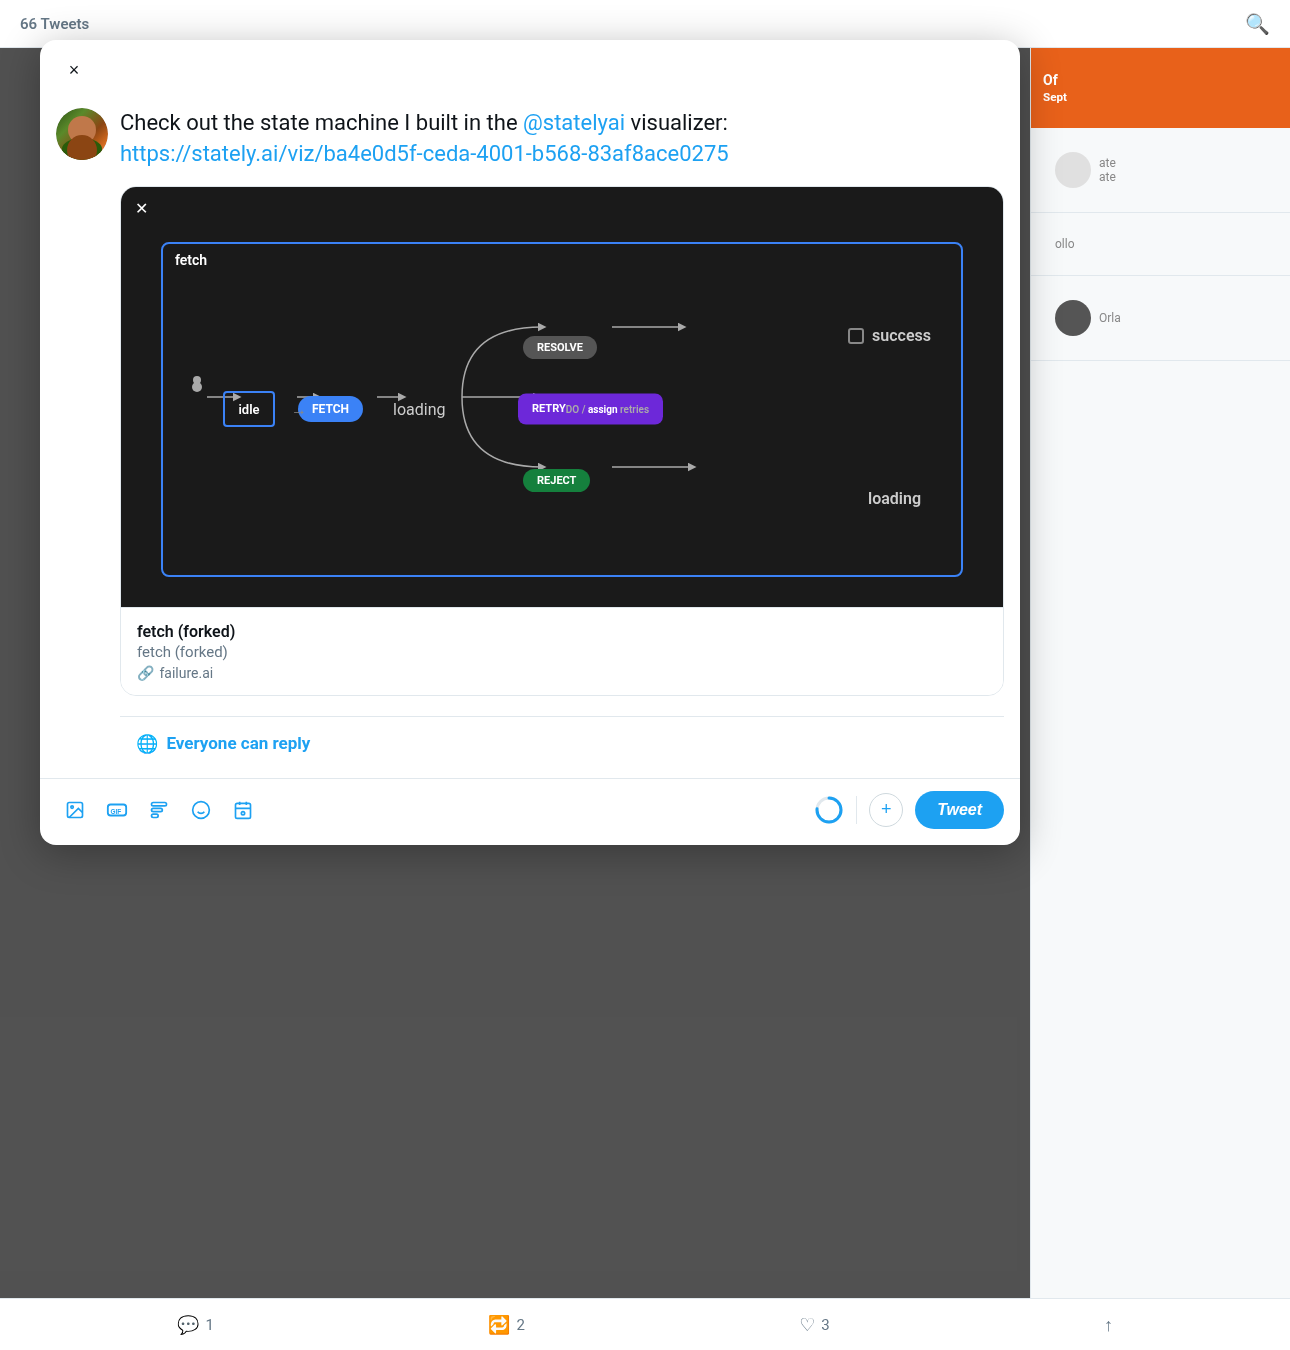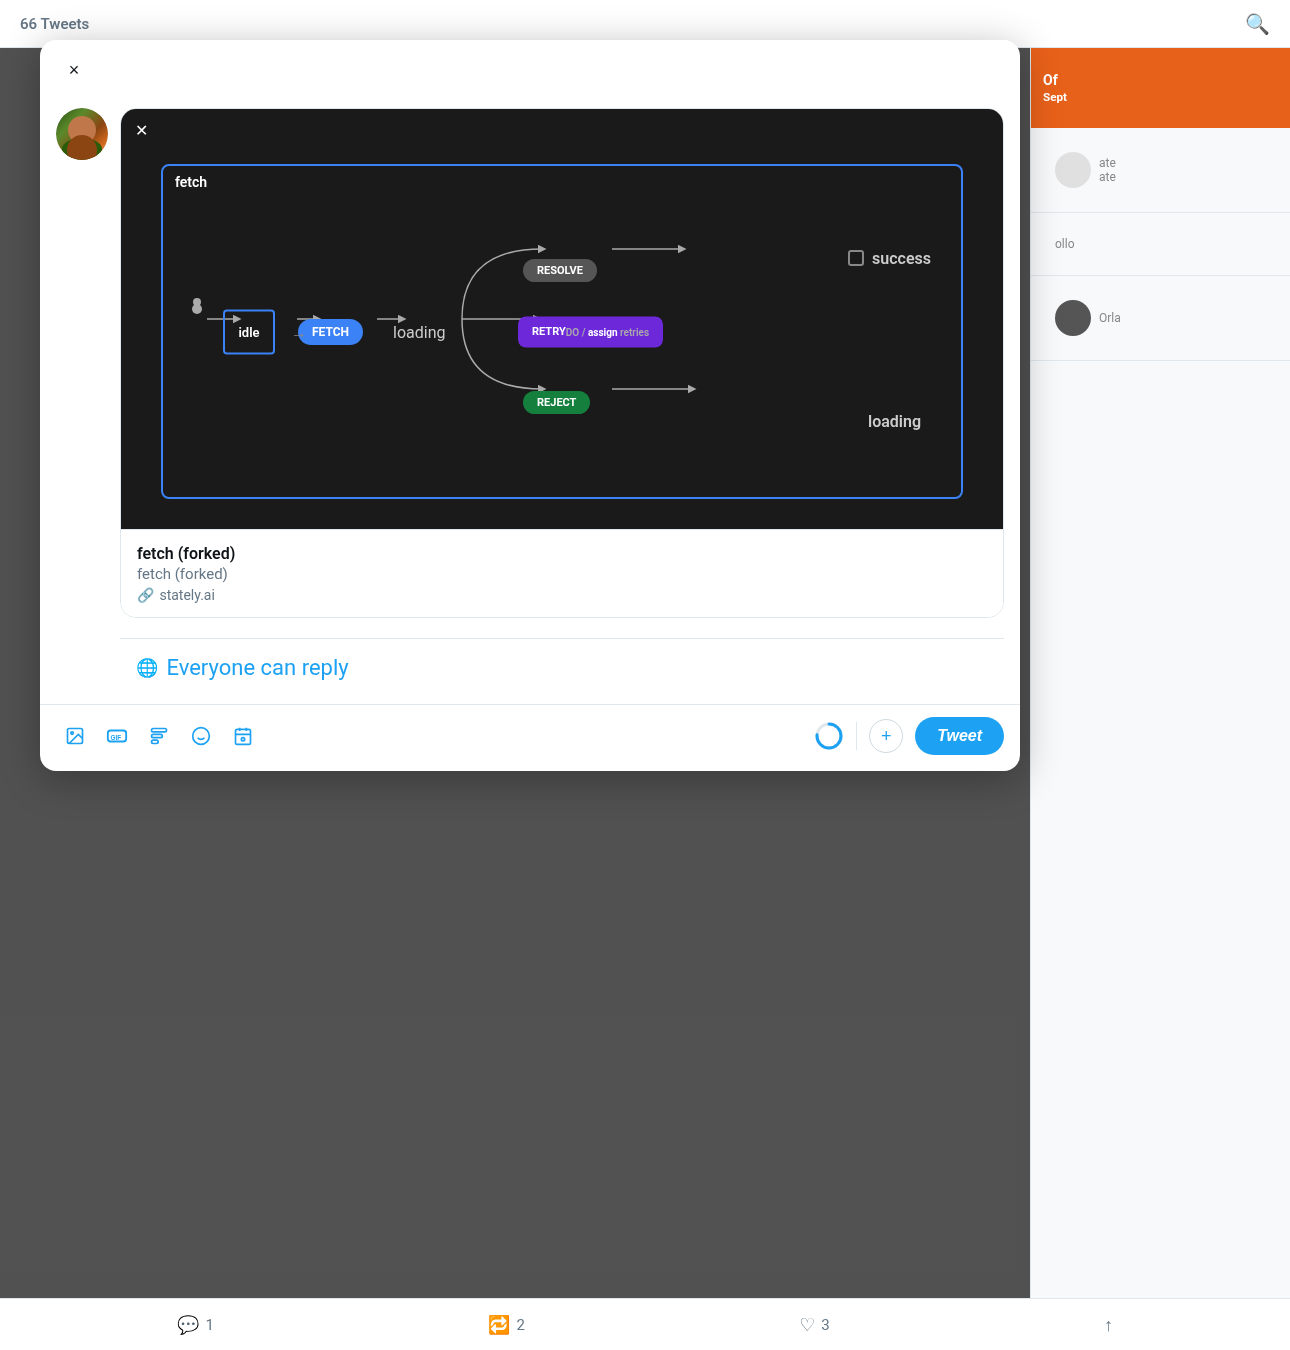--- a/index.html
+++ b/index.html
@@ -183,21 +183,21 @@
       font-size: 12px;
       font-weight: 600;
       color: #fff;
     }
 
     .node-idle {
       left: 60px;
       top: 50%;
       transform: translateY(-50%);
       width: 52px;
-      height: 45px;
+      height: 36px;
       border: 2px solid #3b82f6;
       border-radius: 4px;
       background: transparent;
       color: #fff;
       font-size: 13px;
     }
 
     .node-fetch-btn {
       left: 135px;
       top: 50%;
@@ -331,22 +331,22 @@
       gap: 8px;
       border-top: 1px solid #e1e8ed;
       margin-top: 4px;
     }
     .reply-icon {
       font-size: 18px;
       color: #1da1f2;
     }
     .reply-text {
       color: #1da1f2;
-      font-size: 22px;
-      font-weight: 400;
+      font-size: 17px;
+      font-weight: 700;
     }
 
     
     .toolbar {
       display: flex;
       align-items: center;
       padding: 12px 16px 16px 16px;
       border-top: 1px solid #e1e8ed;
       margin-top: 8px;
     }
@@ -519,20 +519,23 @@
 
     <div class="avatar">
       <div class="avatar-img">
 
         <div style="position:absolute;top:8px;left:50%;transform:translateX(-50%);width:28px;height:28px;background:#c0784a;border-radius:50%;"></div>
         <div style="position:absolute;bottom:0;left:50%;transform:translateX(-50%);width:40px;height:22px;background:#2a5c0a;border-radius:50% 50% 0 0;"></div>
       </div>
     </div>
 
     <div class="tweet-content">
+      <div class="tweet-text">
+        <span>Check out the state machine I built in the </span><span class="mention">@statelyai</span><span> visualizer: </span><span class="link">https://stately.ai/viz/ba4e0d5f-ceda-4001-b568-83af8ace0275</span>
+      </div>
 
       <div class="state-card">
 
         <div class="state-diagram">
 
           <svg class="diagram-svg" viewBox="0 0 820 420">
 
             <line x1="55" y1="210" x2="85" y2="210" stroke="#aaa" stroke-width="1.5" marker-end="url(#arr)"></line>
 
             <line x1="145" y1="210" x2="165" y2="210" stroke="#aaa" stroke-width="1.5" marker-end="url(#arr)"></line>
@@ -604,21 +607,21 @@
             </div>
 
           </div>
         </div>
 
         <div class="card-footer">
           <div class="card-title">fetch (forked)</div>
           <div class="card-subtitle">fetch (forked)</div>
           <div class="card-domain">
             <span>🔗</span>
-            <span>stately.ai</span>
+            <span>failure.ai</span>
           </div>
         </div>
 
       </div>
 
       <div class="reply-permission">
         <span class="reply-icon">🌐</span>
         <span class="reply-text">Everyone can reply</span>
       </div>
 

